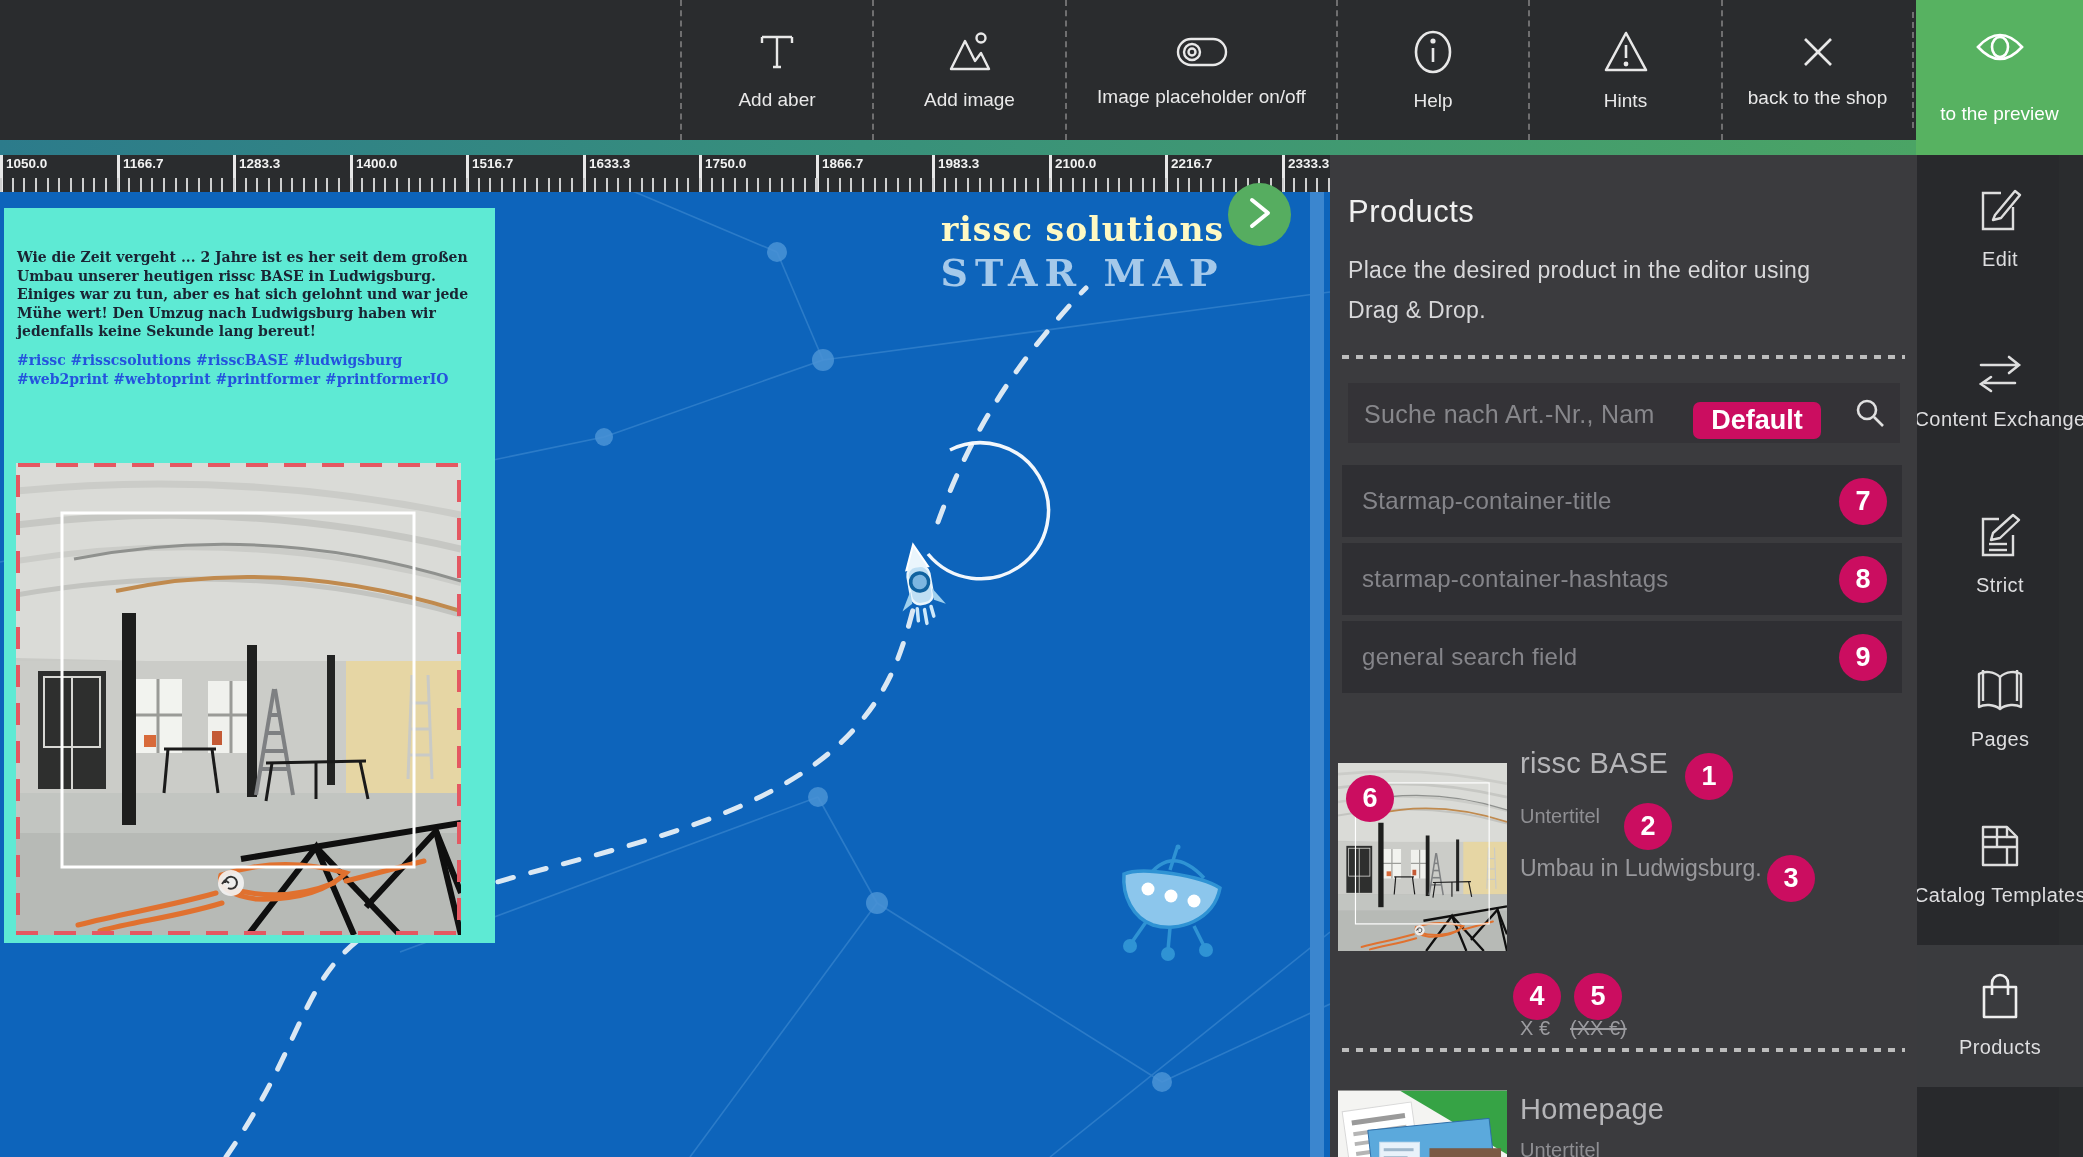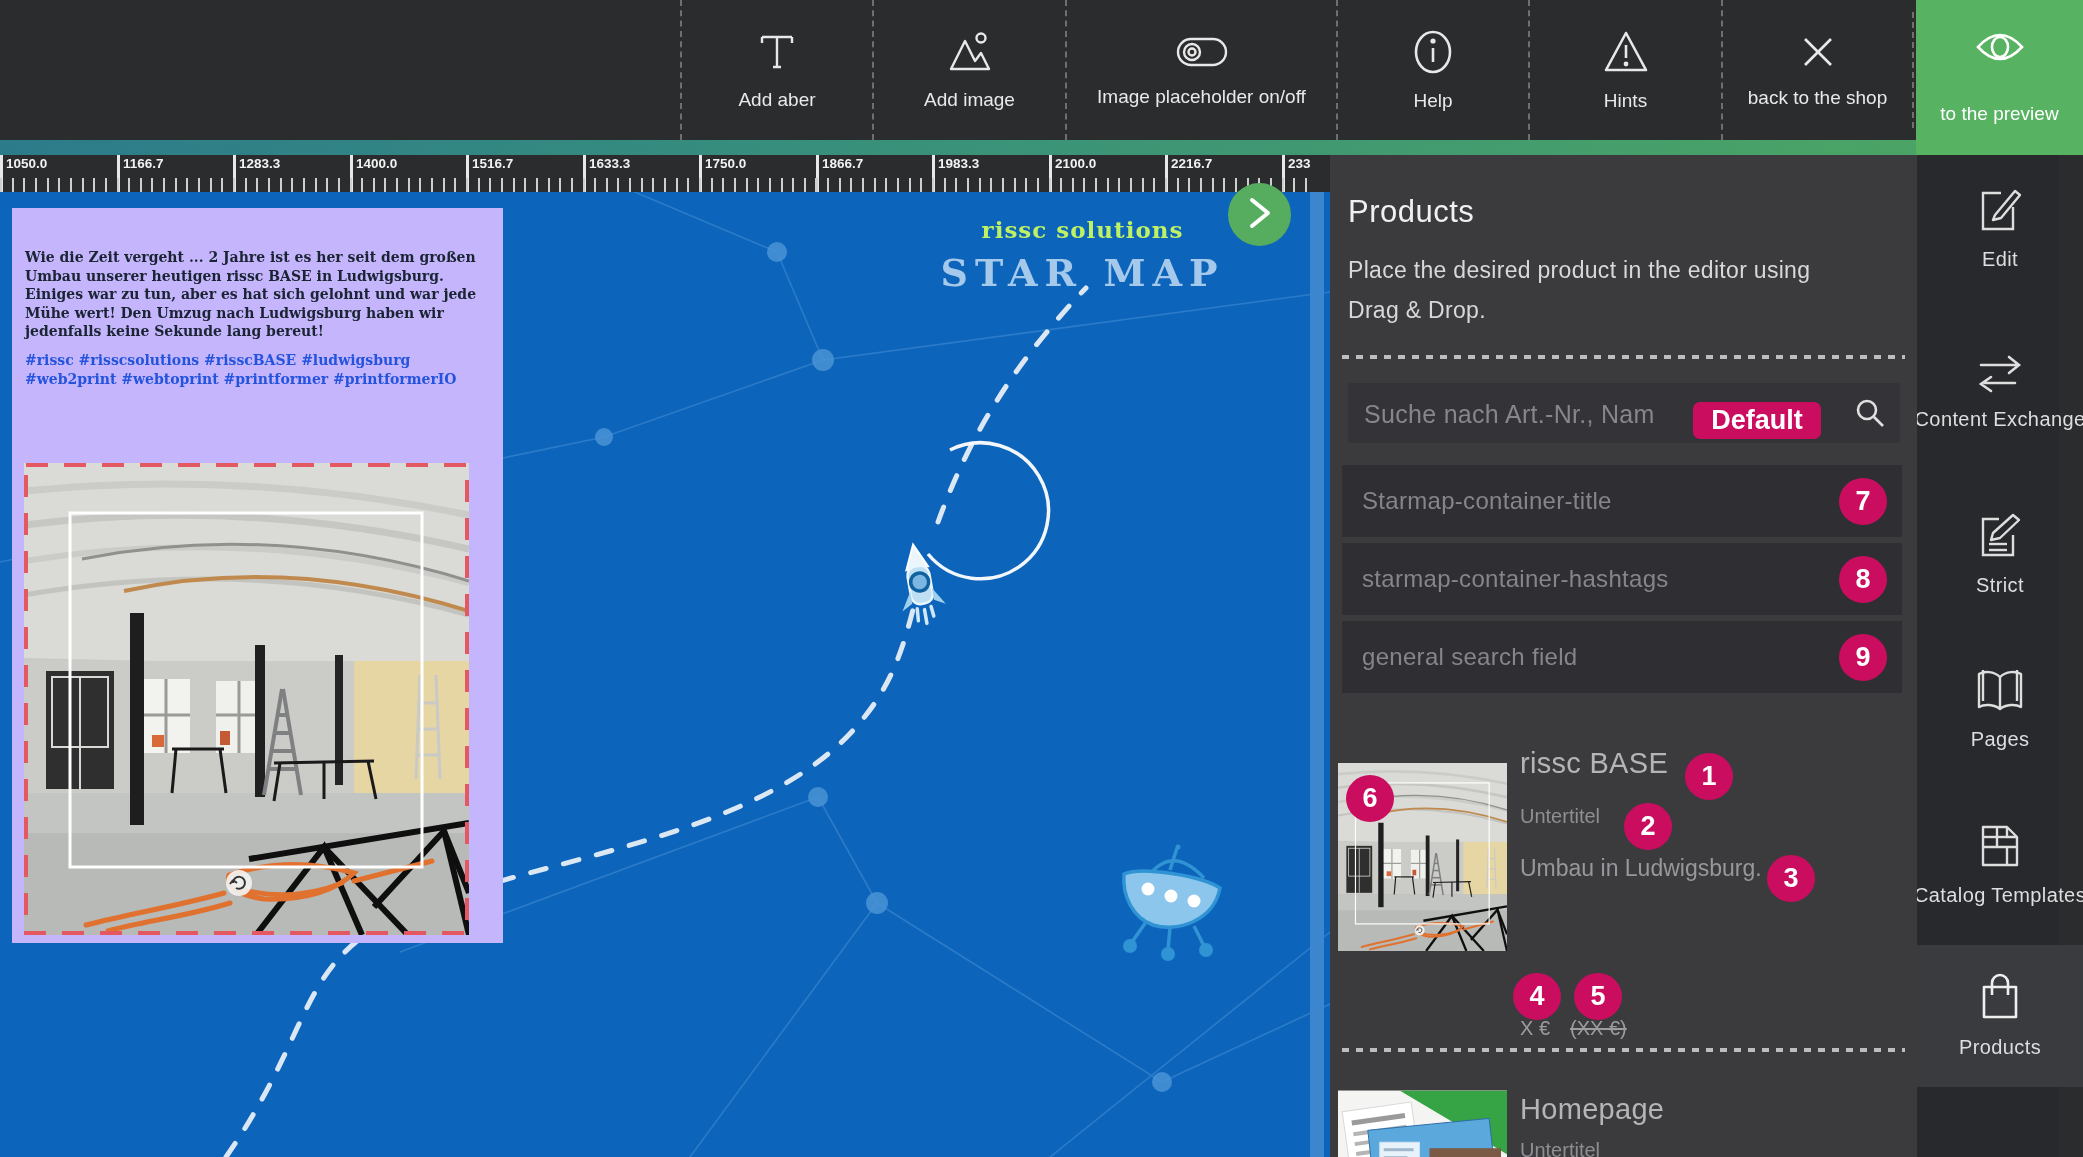--- a/index.html
+++ b/index.html
@@ -16,40 +16,40 @@
   .tb-sep-last{position:absolute;top:12px;height:116px;width:0;border-left:2px dashed #6f6f70;}
   .tb-item svg{display:block;}
   .gradbar{left:0;top:140px;width:1916px;height:15px;
            background:linear-gradient(90deg,#2c7b8b 0%,#38907b 45%,#4ba465 100%);}
   .green-corner{left:1916px;top:0;width:167px;height:155px;background:#57b261;display:flex;
                 flex-direction:column;align-items:center;justify-content:center;gap:16px;
                 border:none;cursor:pointer;}
   .green-corner .lbl{font-size:19px;color:#fff;white-space:nowrap;margin-top:20px;}
 
   
-  .ruler{left:0;top:155px;width:1310px;height:37px;background:#2a2c2e;overflow:hidden;}
+  .ruler{left:0;top:155px;width:1310px;height:37px;background:#2a2c2e;overflow:hidden;padding-left:25px;}
   .ruler .ticks-minor{position:absolute;left:0;bottom:0;width:100%;height:14px;
      background:repeating-linear-gradient(90deg,#cfcfcf 0 2px,transparent 2px 11.65px);}
   .ruler .ticks-major{position:absolute;left:0;top:0;width:100%;height:37px;
      background:repeating-linear-gradient(90deg,#e8e8e8 0 3px,transparent 3px 116.55px);}
   .ruler .num{position:absolute;top:1px;font-size:13.5px;font-weight:bold;color:#f2f2f2;}
 
   
   .canvas{left:0;top:192px;width:1330px;height:965px;background:#0d64bb;overflow:hidden;}
   .canvas svg.layer{position:absolute;left:0;top:0;pointer-events:none;}
   .canvas-scrollbar{position:absolute;left:1310px;top:0;width:14px;height:965px;background:#3b86cf;}
-  .lightbox{position:absolute;left:12px;top:16px;width:491px;height:735px;background:#c4b5fd;}
+  .lightbox{position:absolute;left:4px;top:16px;width:491px;height:735px;background:#5eead4;}
   .story{position:absolute;left:13px;top:40px;width:478px;font-family:"DejaVu Serif",serif;
          font-weight:bold;font-size:14px;line-height:18.5px;color:#1a2433;}
   .hashtags{position:absolute;left:13px;top:143px;width:478px;font-family:"DejaVu Serif",serif;
          font-weight:bold;font-size:14px;line-height:19px;color:#2453dd;}
   .photo{position:absolute;left:12px;top:255px;width:445px;height:472px;}
   .logo{position:absolute;left:925px;top:18px;width:315px;text-align:center;
         font-family:"DejaVu Serif",serif;font-weight:bold;}
-  .logo .l1{font-size:23px;letter-spacing:1px;color:#bef264;line-height:40px;}
+  .logo .l1{font-size:33px;letter-spacing:1px;color:#fef9c3;line-height:40px;}
   .logo .l2{font-size:38px;letter-spacing:7px;color:#a5c9ea;line-height:46px;}
   .next-btn{left:1228px;top:183px;width:63px;height:63px;border-radius:50%;background:#56ad60;
             border:none;display:flex;align-items:center;justify-content:center;cursor:pointer;}
 
   
   .panel{left:1330px;top:155px;width:587px;height:1002px;background:#3b3b3e;overflow:hidden;}
   .panel-title{position:absolute;left:18px;top:18px;font-size:31px;font-weight:400;
                color:#f0f0f0;letter-spacing:.5px;}
   .panel-sub{position:absolute;left:18px;top:72px;width:475px;font-size:23px;font-weight:300;
              color:#d8d8da;line-height:40px;letter-spacing:.3px;}

